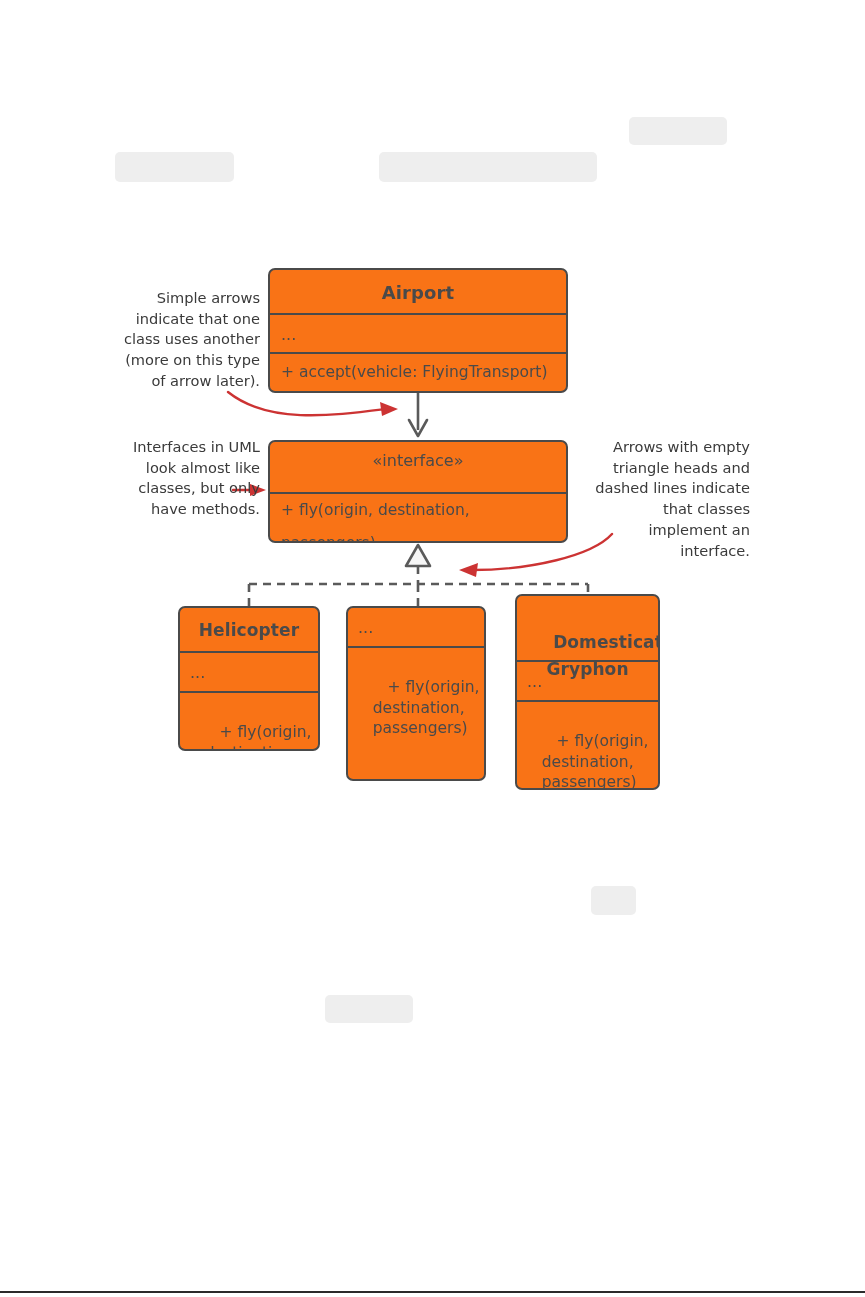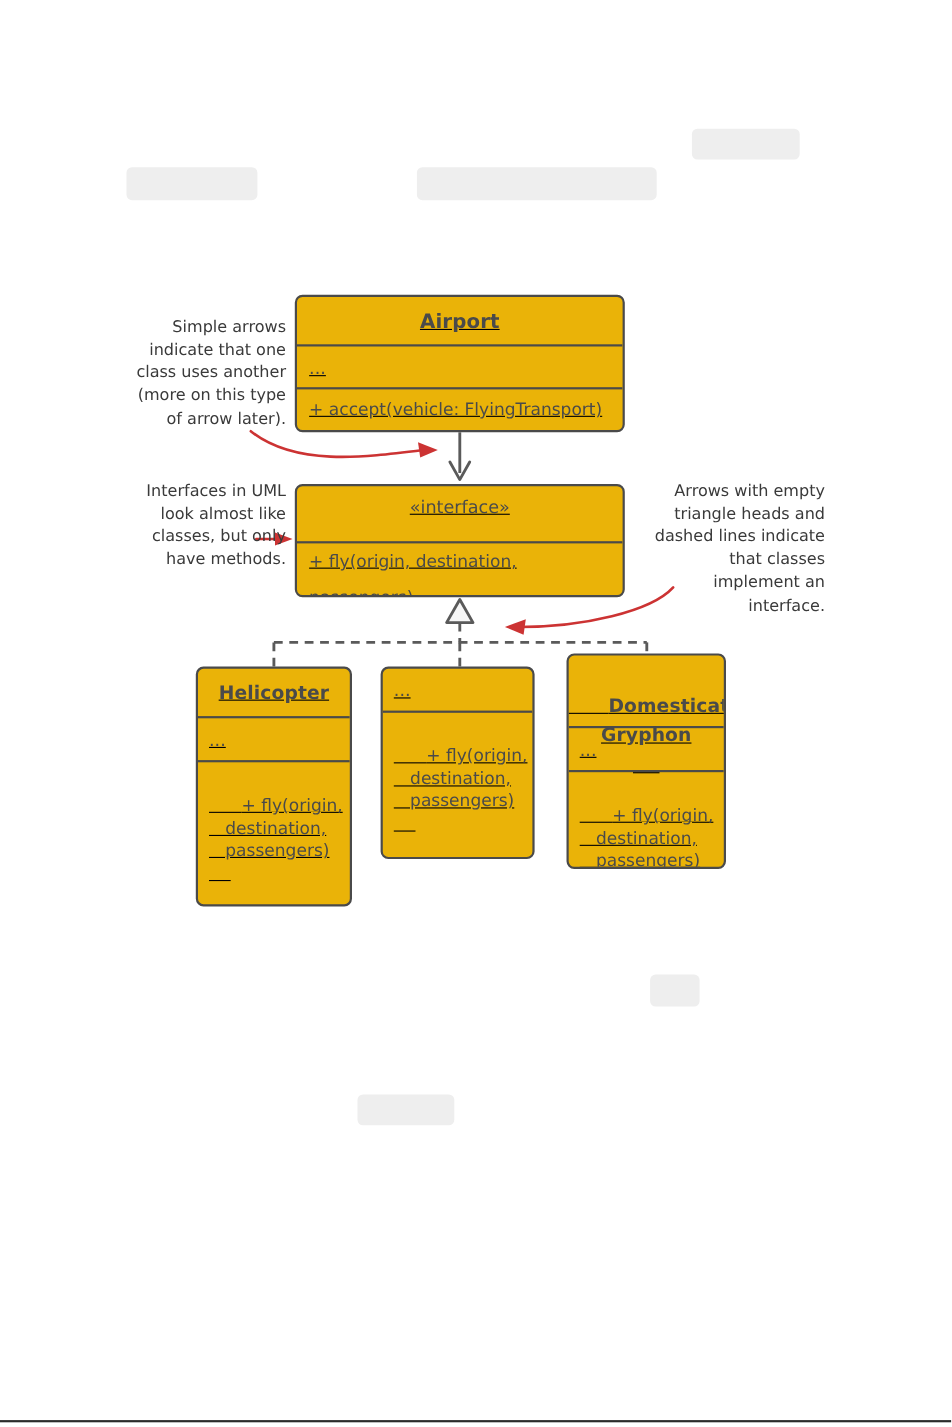--- a/index.html
+++ b/index.html
@@ -24,23 +24,22 @@
     background: #eeeeee;
     border-radius: 5px;
   }
 
   
   .uml-box {
     position: absolute;
     box-sizing: border-box;
     border: 2.5px solid #4a4a4a;
     border-radius: 7px;
-    background: #eab308;
+    background: #f97316;
     overflow: hidden;
-    text-decoration: underline;
   }
   .uml-section {
     box-sizing: border-box;
     border-bottom: 2.5px solid #4a4a4a;
     color: #4a4a4a;
   }
   .uml-section:last-child {
     border-bottom: none;
   }
   .uml-title {
@@ -144,21 +143,21 @@
 
   <div class="uml-box" style="left:268px;top:440px;width:300px;height:103px;">
     <div class="uml-section" style="height:52px;padding-top:9px;">
       <div class="uml-stereotype" style="font-size:16px;line-height:20px;">«interface»</div>
     </div>
     <div class="uml-section uml-members" style="height:33px;line-height:33px;font-size:15.5px;padding-left:11px;">
       <span>+ fly(origin, destination, passengers)</span>
     </div>
   </div>
 
-  <div class="uml-box" style="left:178px;top:606px;width:142px;height:218px;">
+  <div class="uml-box" style="left:178px;top:606px;width:142px;height:145px;">
     <div class="uml-section uml-title" style="height:45px;line-height:45px;font-size:17px;">
       <span>Helicopter</span>
     </div>
     <div class="uml-section" style="height:40px;line-height:40px;font-size:16px;padding-left:10px;">
       <span>...</span>
     </div>
     <div class="uml-section uml-members" style="height:86px;font-size:15.5px;padding:9px 6px 0 10px;white-space:pre;">
       <span>+ fly(origin,
    destination,
    passengers)</span>

